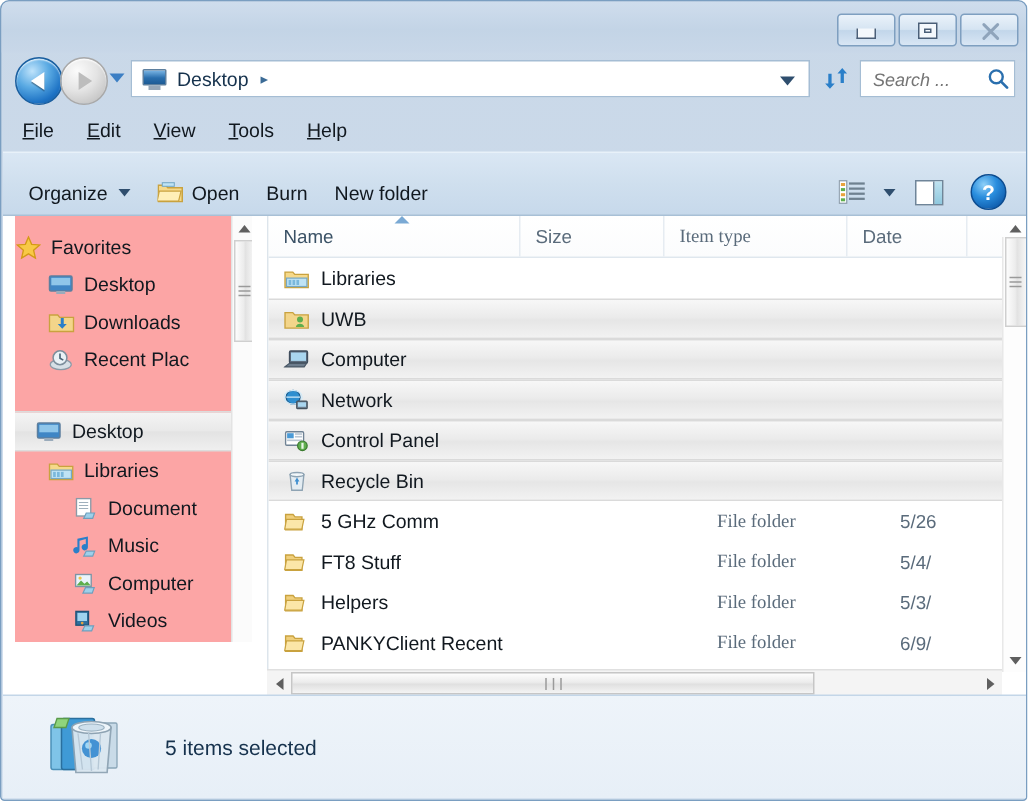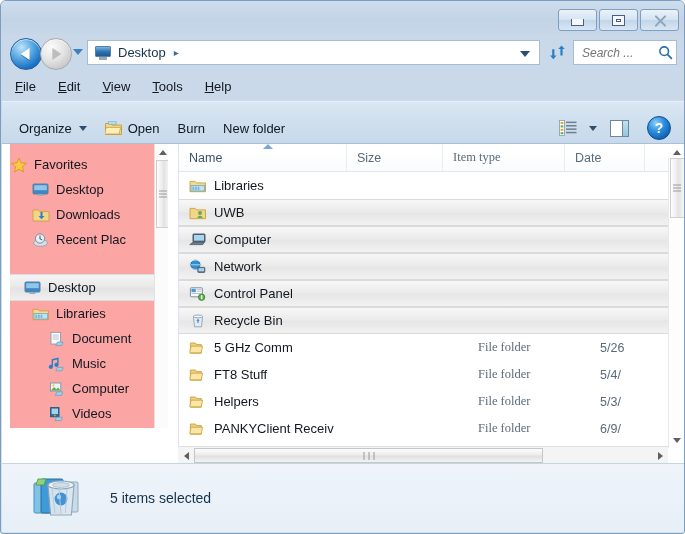--- a/index.html
+++ b/index.html
@@ -937,21 +937,21 @@
           <span class="fdate">5/3/</span>
         </div>
 
         <div class="frow">
           <span class="ico">
             <svg width="18" height="16" viewBox="0 0 18 16">
               <path d="M1.4 3 h5 l1.3 1.6 h4.6 v8.6 h-10.9 z" fill="#f0cf7c" stroke="#c9a23f" stroke-width="0.9"></path>
               <path d="M2 6.2 h11.6 l-1.4 6.6 h-11.4 z" fill="#fbe6a8" stroke="#c9a23f" stroke-width="0.8"></path>
             </svg>
           </span>
-          <span class="fname">PANKYClient Receiv</span>
+          <span class="fname">PANKYClient Recent</span>
           <span class="fsize"></span>
           <span class="ftype">File folder</span>
           <span class="fdate">6/9/</span>
         </div>
       </div>
 
       <div class="file-vscroll">
         <div class="sb-arrow" style="position:absolute;top:-14px;left:0;">
           <span class="tri-up"></span>
         </div>

